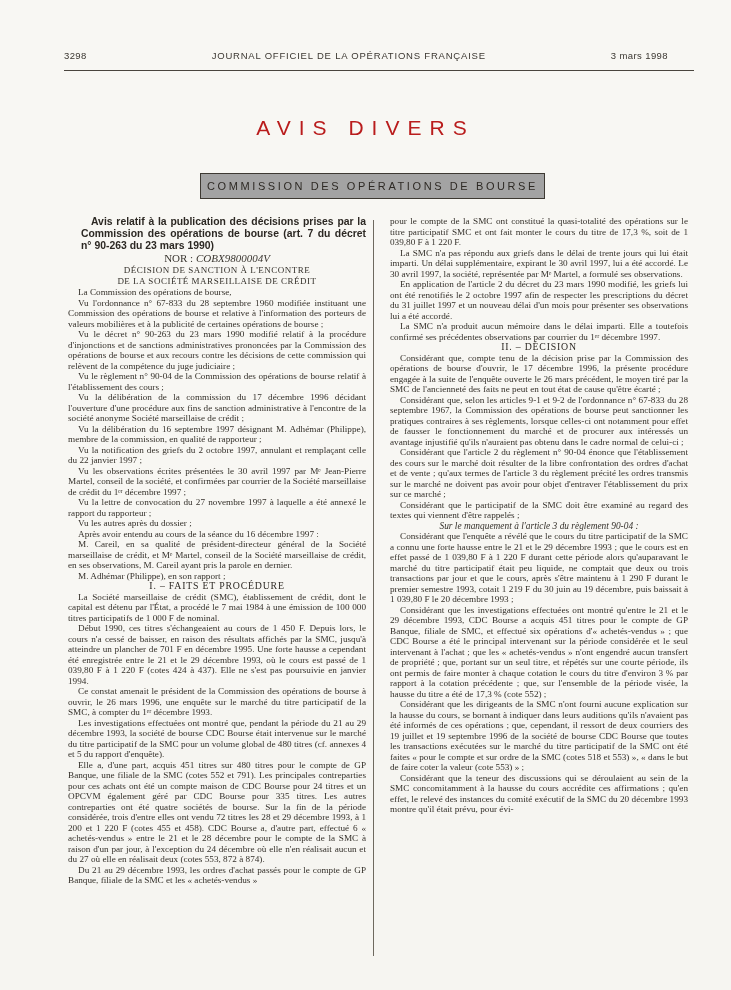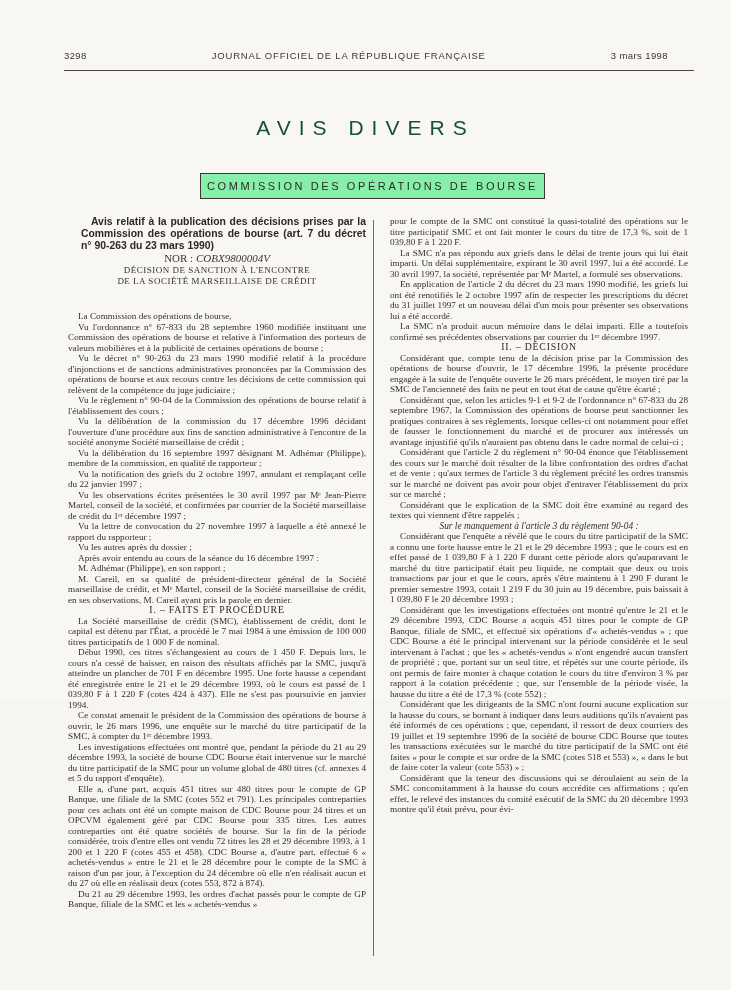--- a/index.html
+++ b/index.html
@@ -21,29 +21,29 @@
   .runhead .jtitle{letter-spacing:.8px;}
   .headrule{
     position:absolute;left:64px;top:70px;width:630px;height:0;
     border-top:1.4px solid #4a453e;
   }
   
   .avis-title{
     position:absolute;left:0;top:116px;width:731px;
     text-align:center;
     font-family:"Liberation Sans", sans-serif;
-    font-size:21px;letter-spacing:8px;color:#14532d;
+    font-size:21px;letter-spacing:8px;color:#b91c1c;
   }
   .cob-box{
     position:absolute;left:200px;top:173px;width:343px;height:24px;
     border:1.3px solid #3d3932;
     display:flex;align-items:center;justify-content:center;
     font-family:"Liberation Sans", sans-serif;
     font-size:11px;letter-spacing:2.6px;color:#2e2a25;
-    background:#86efac;
+    background:#a3a3a3;
   }
   
   .cols{
     position:absolute;left:68px;top:216px;width:620px;
     display:flex;gap:24px;
   }
   .col{width:302px;font-size:9.2px;line-height:10.5px;text-align:justify;}
   .col p{margin:0;text-indent:10px;}
   .col p.noindent{text-indent:0;}
   .col-divider{
@@ -61,38 +61,38 @@
   .nor{
     text-align:center;font-size:11px;margin:1px 0 6px 0;
     color:#3b3731;text-indent:0 !important;
   }
   .nor .norval{font-style:italic;}
   .subtitle{
     text-align:center;font-size:9px;line-height:11px;
     letter-spacing:.5px;color:#35312b;
     margin:0;text-indent:0 !important;
   }
-  .subtitle-block{margin:2px 0 24px 0;font-family:Liberation Serif, serif;}
+  .subtitle-block{margin:2px 0 0 0;font-family:Liberation Serif, serif;}
   .sec-head{
     text-align:center;font-size:9.8px;letter-spacing:.8px;
     margin:7px 0 5px 0;text-indent:0 !important;color:#2e2a25;
   }
   .sub-head-italic{
     text-align:center;font-style:italic;font-size:9.4px;
     margin:6px 0 5px 0;text-indent:0 !important;
   }
 </style>
 </head>
 <body>
 
 <div class="page">
 
   <div class="runhead">
     <span>3298</span>
-    <span class="jtitle">JOURNAL OFFICIEL DE LA RÉPUBLIQUE FRANÇAISE</span>
+    <span class="jtitle">JOURNAL OFFICIEL DE LA OPÉRATIONS FRANÇAISE</span>
     <span>3 mars 1998</span>
   </div>
   <div class="headrule"></div>
 
   <div class="avis-title">AVIS DIVERS</div>
   <div class="cob-box">COMMISSION DES OPÉRATIONS DE BOURSE</div>
 
   <div class="col-divider"></div>
 
   <div class="cols">
@@ -109,22 +109,22 @@
       <p>Vu l'ordonnance n° 67-833 du 28 septembre 1960 modifiée instituant une Commission des opérations de bourse et relative à l'information des porteurs de valeurs mobilières et à la publicité de certaines opérations de bourse ;</p>
       <p>Vu le décret n° 90-263 du 23 mars 1990 modifié relatif à la procédure d'injonctions et de sanctions administratives prononcées par la Commission des opérations de bourse et aux recours contre les décisions de cette commission qui relèvent de la compétence du juge judiciaire ;</p>
       <p>Vu le règlement n° 90-04 de la Commission des opérations de bourse relatif à l'établissement des cours ;</p>
       <p>Vu la délibération de la commission du 17 décembre 1996 décidant l'ouverture d'une procédure aux fins de sanction administrative à l'encontre de la société anonyme Société marseillaise de crédit ;</p>
       <p>Vu la délibération du 16 septembre 1997 désignant M. Adhémar (Philippe), membre de la commission, en qualité de rapporteur ;</p>
       <p>Vu la notification des griefs du 2 octobre 1997, annulant et remplaçant celle du 22 janvier 1997 ;</p>
       <p>Vu les observations écrites présentées le 30 avril 1997 par Mᵉ Jean-Pierre Martel, conseil de la société, et confirmées par courrier de la Société marseillaise de crédit du 1ᵉʳ décembre 1997 ;</p>
       <p>Vu la lettre de convocation du 27 novembre 1997 à laquelle a été annexé le rapport du rapporteur ;</p>
       <p>Vu les autres après du dossier ;</p>
       <p>Après avoir entendu au cours de la séance du 16 décembre 1997 :</p>
+      <p>M. Careil, en sa qualité de président-directeur général de la Société marseillaise de crédit, et Mᵉ Martel, conseil de la Société marseillaise de crédit, en ses observations, M. Careil ayant pris la parole en dernier.</p>
       <p>M. Adhémar (Philippe), en son rapport ;</p>
-      <p>M. Careil, en sa qualité de président-directeur général de la Société marseillaise de crédit, et Mᵉ Martel, conseil de la Société marseillaise de crédit, en ses observations, M. Careil ayant pris la parole en dernier.</p>
 
       <p class="sec-head">I.  –  FAITS ET PROCÉDURE</p>
 
       <p>La Société marseillaise de crédit (SMC), établissement de crédit, dont le capital est détenu par l'État, a procédé le 7 mai 1984 à une émission de 100 000 titres participatifs de 1 000 F de nominal.</p>
       <p>Début 1990, ces titres s'échangeaient au cours de 1 450 F. Depuis lors, le cours n'a cessé de baisser, en raison des résultats affichés par la SMC, jusqu'à atteindre un plancher de 701 F en décembre 1995. Une forte hausse a cependant été enregistrée entre le 21 et le 29 décembre 1993, où le cours est passé de 1 039,80 F à 1 220 F (cotes 424 à 437). Elle ne s'est pas poursuivie en janvier 1994.</p>
       <p>Ce constat amenait le président de la Commission des opérations de bourse à ouvrir, le 26 mars 1996, une enquête sur le marché du titre participatif de la SMC, à compter du 1ᵉʳ décembre 1993.</p>
       <p>Les investigations effectuées ont montré que, pendant la période du 21 au 29 décembre 1993, la société de bourse CDC Bourse était intervenue sur le marché du titre participatif de la SMC pour un volume global de 480 titres (cf. annexes 4 et 5 du rapport d'enquête).</p>
       <p>Elle a, d'une part, acquis 451 titres sur 480 titres pour le compte de GP Banque, une filiale de la SMC (cotes 552 et 791). Les principales contreparties pour ces achats ont été un compte maison de CDC Bourse pour 24 titres et un OPCVM également géré par CDC Bourse pour 335 titres. Les autres contreparties ont été quatre sociétés de bourse. Sur la fin de la période considérée, trois d'entre elles ont vendu 72 titres les 28 et 29 décembre 1993, à 1 200 et 1 220 F (cotes 455 et 458). CDC Bourse a, d'autre part, effectué 6 « achetés-vendus » entre le 21 et le 28 décembre pour le compte de la SMC à raison d'un par jour, à l'exception du 24 décembre où elle n'en réalisait aucun et du 27 où elle en réalisait deux (cotes 553, 872 à 874).</p>
       <p>Du 21 au 29 décembre 1993, les ordres d'achat passés pour le compte de GP Banque, filiale de la SMC et les « achetés-vendus »</p>
     </div>
@@ -133,21 +133,21 @@
       <p class="noindent">pour le compte de la SMC ont constitué la quasi-totalité des opérations sur le titre participatif SMC et ont fait monter le cours du titre de 17,3 %, soit de 1 039,80 F à 1 220 F.</p>
       <p>La SMC n'a pas répondu aux griefs dans le délai de trente jours qui lui était imparti. Un délai supplémentaire, expirant le 30 avril 1997, lui a été accordé. Le 30 avril 1997, la société, représentée par Mᵉ Martel, a formulé ses observations.</p>
       <p>En application de l'article 2 du décret du 23 mars 1990 modifié, les griefs lui ont été renotifiés le 2 octobre 1997 afin de respecter les prescriptions du décret du 31 juillet 1997 et un nouveau délai d'un mois pour présenter ses observations lui a été accordé.</p>
       <p>La SMC n'a produit aucun mémoire dans le délai imparti. Elle a toutefois confirmé ses précédentes observations par courrier du 1ᵉʳ décembre 1997.</p>
 
       <p class="sec-head">II.  –  DÉCISION</p>
 
       <p>Considérant que, compte tenu de la décision prise par la Commission des opérations de bourse d'ouvrir, le 17 décembre 1996, la présente procédure engagée à la suite de l'enquête ouverte le 26 mars précédent, le moyen tiré par la SMC de l'ancienneté des faits ne peut en tout état de cause qu'être écarté ;</p>
       <p>Considérant que, selon les articles 9-1 et 9-2 de l'ordonnance n° 67-833 du 28 septembre 1967, la Commission des opérations de bourse peut sanctionner les pratiques contraires à ses règlements, lorsque celles-ci ont notamment pour effet de fausser le fonctionnement du marché et de procurer aux intéressés un avantage injustifié qu'ils n'auraient pas obtenu dans le cadre normal de celui-ci ;</p>
       <p>Considérant que l'article 2 du règlement n° 90-04 énonce que l'établissement des cours sur le marché doit résulter de la libre confrontation des ordres d'achat et de vente ; qu'aux termes de l'article 3 du règlement précité les ordres transmis sur le marché ne doivent pas avoir pour objet d'entraver l'établissement du prix sur ce marché ;</p>
-      <p>Considérant que le explication de la SMC doit être examiné au regard des textes qui viennent d'être rappelés ;</p>
+      <p>Considérant que le participatif de la SMC doit être examiné au regard des textes qui viennent d'être rappelés ;</p>
 
       <p class="sub-head-italic">Sur le manquement à l'article 3 du règlement 90-04 :</p>
 
       <p>Considérant que l'enquête a révélé que le cours du titre participatif de la SMC a connu une forte hausse entre le 21 et le 29 décembre 1993 ; que le cours est en effet passé de 1 039,80 F à 1 220 F durant cette période alors qu'auparavant le marché du titre participatif était peu liquide, ne comptait que deux ou trois transactions par jour et que le cours, après s'être maintenu à 1 290 F durant le premier semestre 1993, cotait 1 219 F du 30 juin au 19 décembre, puis baissait à 1 039,80 F le 20 décembre 1993 ;</p>
       <p>Considérant que les investigations effectuées ont montré qu'entre le 21 et le 29 décembre 1993, CDC Bourse a acquis 451 titres pour le compte de GP Banque, filiale de SMC, et effectué six opérations d'« achetés-vendus » ; que CDC Bourse a été le principal intervenant sur la période considérée et le seul intervenant à l'achat ; que les « achetés-vendus » n'ont engendré aucun transfert de propriété ; que, portant sur un seul titre, et répétés sur une courte période, ils ont permis de faire monter à chaque cotation le cours du titre d'environ 3 % par rapport à la cotation précédente ; que, sur l'ensemble de la période visée, la hausse du titre a été de 17,3 % (cote 552) ;</p>
       <p>Considérant que les dirigeants de la SMC n'ont fourni aucune explication sur la hausse du cours, se bornant à indiquer dans leurs auditions qu'ils n'avaient pas été informés de ces opérations ; que, cependant, il ressort de deux courriers des 19 juillet et 19 septembre 1996 de la société de bourse CDC Bourse que toutes les transactions exécutées sur le marché du titre participatif de la SMC ont été faites « pour le compte et sur ordre de la SMC (cotes 518 et 553) », « dans le but de faire coter la valeur (cote 553) » ;</p>
       <p>Considérant que la teneur des discussions qui se déroulaient au sein de la SMC concomitamment à la hausse du cours accrédite ces affirmations ; qu'en effet, le relevé des instances du comité exécutif de la SMC du 20 décembre 1993 montre qu'il était prévu, pour évi-</p>
     </div>
 
   </div>

